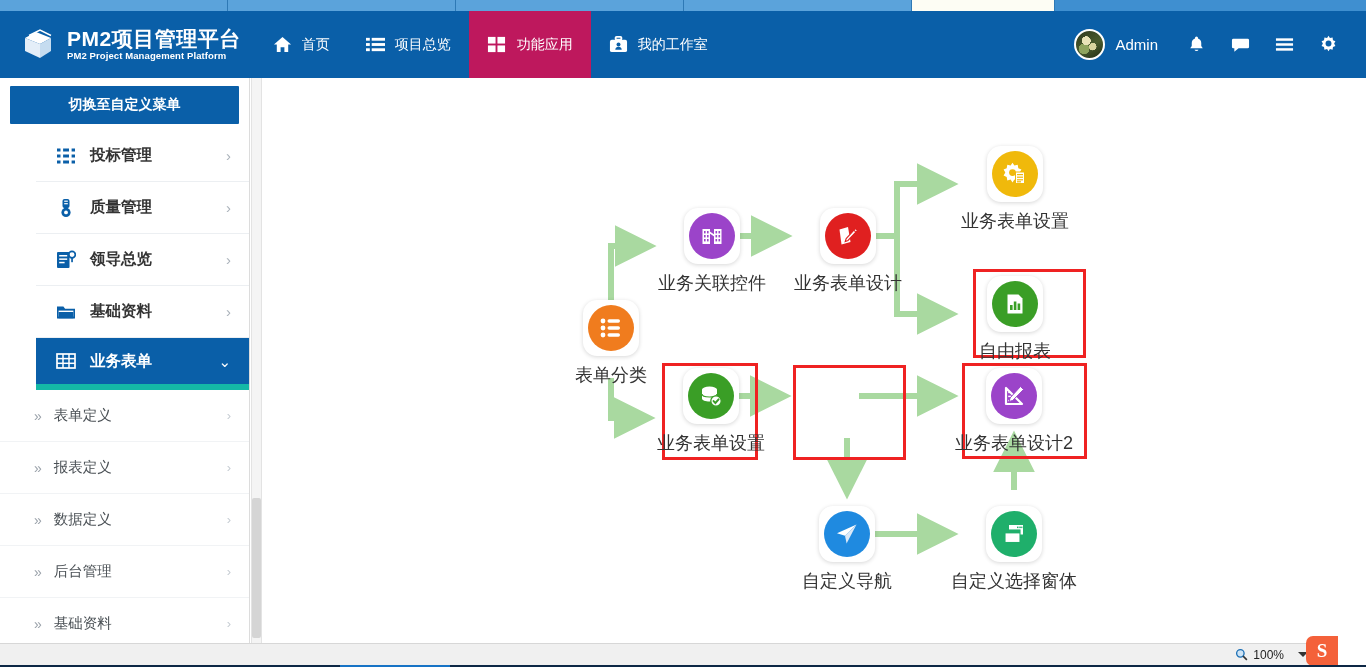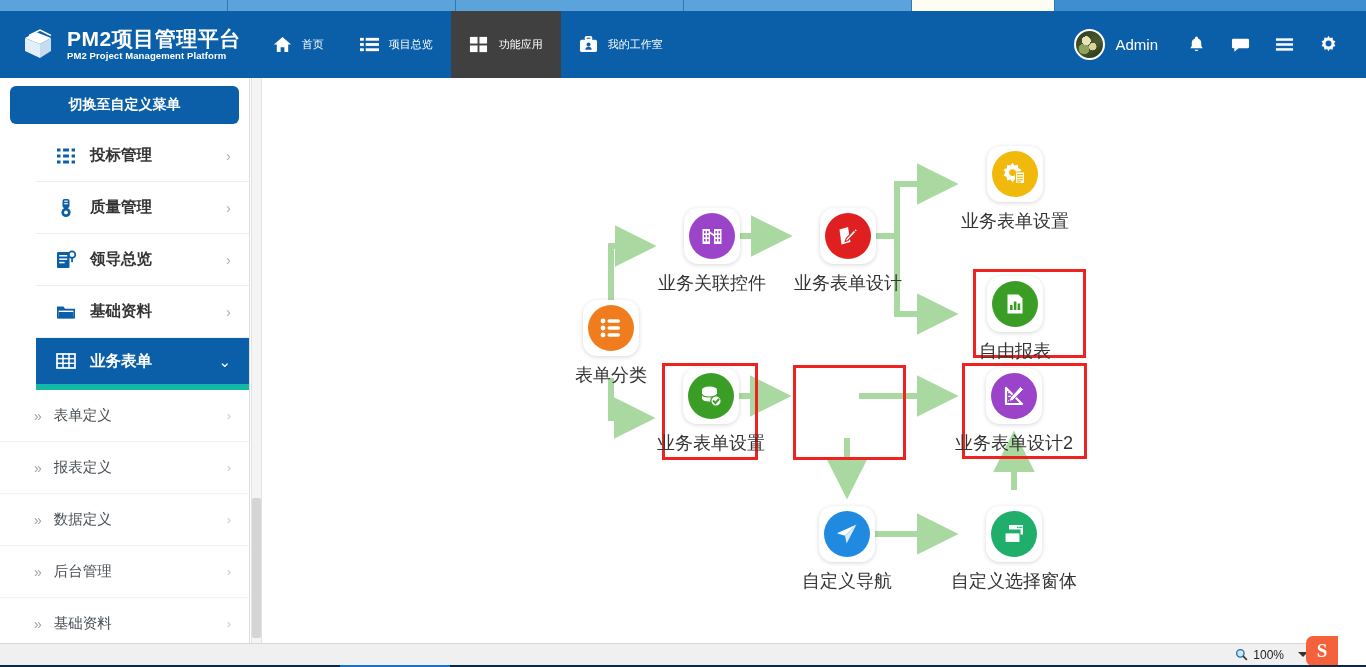--- a/index.html
+++ b/index.html
@@ -47,24 +47,24 @@
   }
   .brand-en {
     font-size: 9.5px; font-weight: bold; letter-spacing: 0.1px;
     white-space: nowrap; margin-top: 2px;
   }
 
   .nav { display: flex; align-items: stretch; }
   .nav-item {
     display: flex; align-items: center; gap: 10px;
     padding: 0 18px;
-    color: #fff; font-size: 11px; white-space: nowrap;
+    color: #fff; font-size: 14px; white-space: nowrap;
     cursor: pointer;
   }
-  .nav-item.active { background: #404040; gap: 11px; }
+  .nav-item.active { background: #be185d; gap: 11px; }
   .nav-ico { width: 19px; height: 19px; display: block; flex: 0 0 19px; }
 
   .header-right {
     margin-left: auto;
     display: flex; align-items: center;
     gap: 0; padding-right: 16px;
   }
   .user-chip {
     display: flex; align-items: center; gap: 10px;
     padding: 0 16px; cursor: pointer;
@@ -96,21 +96,21 @@
     overflow: hidden;
   }
   .switch-btn {
     margin: 8px 10px 6px 10px;
     height: 38px;
     background: #0a5fa8;
     color: #fff;
     display: flex; align-items: center; justify-content: center;
     font-size: 14px; font-weight: bold;
     cursor: pointer;
-    border-radius: 6px;
+    border-radius: 1px;
   }
   .menu-item {
     height: 52px;
     display: flex; align-items: center;
     padding: 0 18px 0 20px;
     border-bottom: 1px solid #eceff2;
     cursor: pointer;
     margin-left: 36px;
   }
   .menu-item .m-ico {

